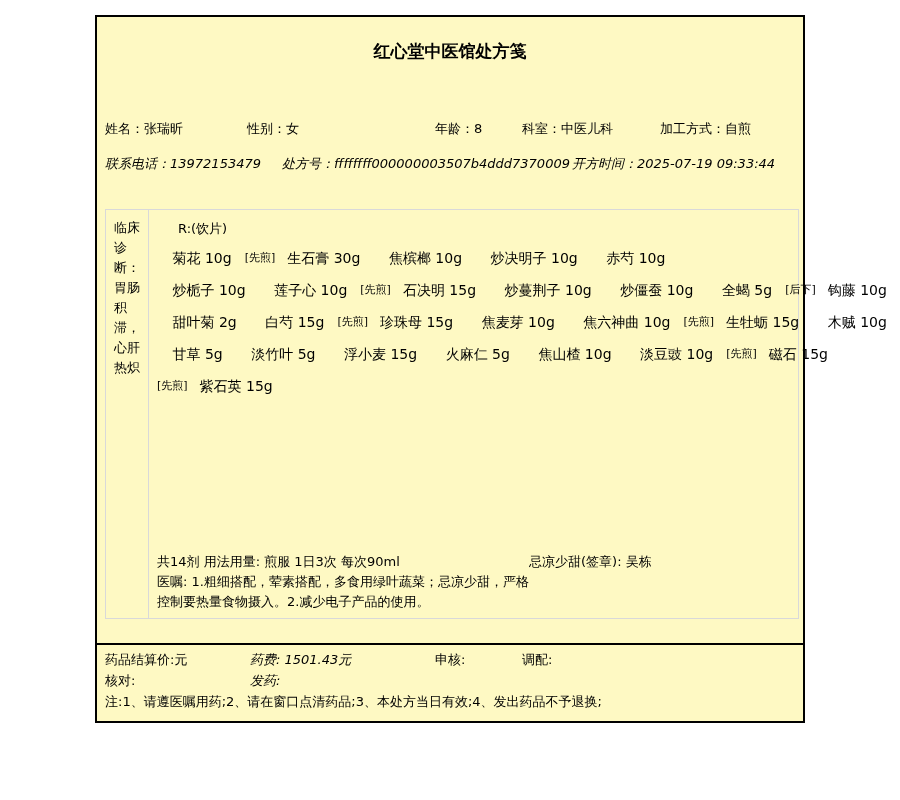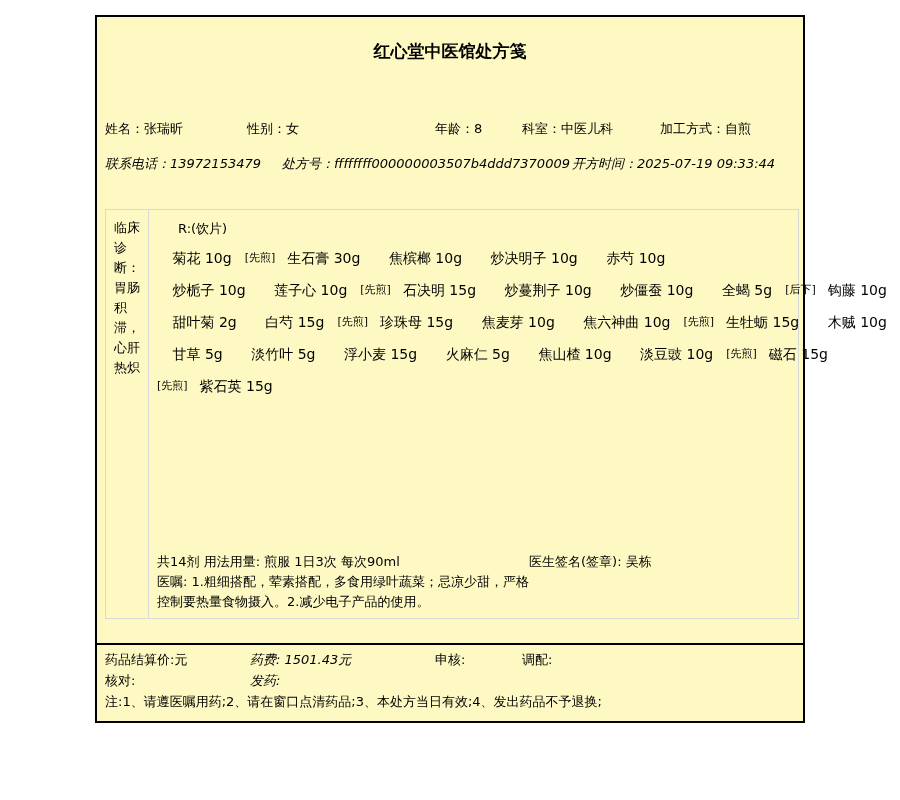--- a/index.html
+++ b/index.html
@@ -164,21 +164,21 @@
           <div class="rx-line">
             <span class="med-item">
               <span class="med-note">[先煎]</span>
               <span class="med-text">紫石英 15g</span>
             </span>
           </div>
         </div>
       <div class="usage-block">
         <div class="usage-row1">
           <span>共14剂 用法用量: 煎服 1日3次 每次90ml</span>
-          <span class="doctor-sign"><span>医生签名(签章): </span><span>吴栋</span></span>
+          <span class="doctor-sign"><span>忌凉少甜(签章): </span><span>吴栋</span></span>
         </div>
         <div>医嘱: 1.粗细搭配，荤素搭配，多食用绿叶蔬菜；忌凉少甜，严格</div>
         <div>控制要热量食物摄入。2.减少电子产品的使用。</div>
       </div>
     </div>
   </div>
 
   <div class="footer-divider"></div>
   <span class="abs footer-row1 x8"><span>药品结算价:</span><span>元</span></span>
   <span class="abs footer-row1 x153"><span>药费: </span><span>1501.43元</span></span>

